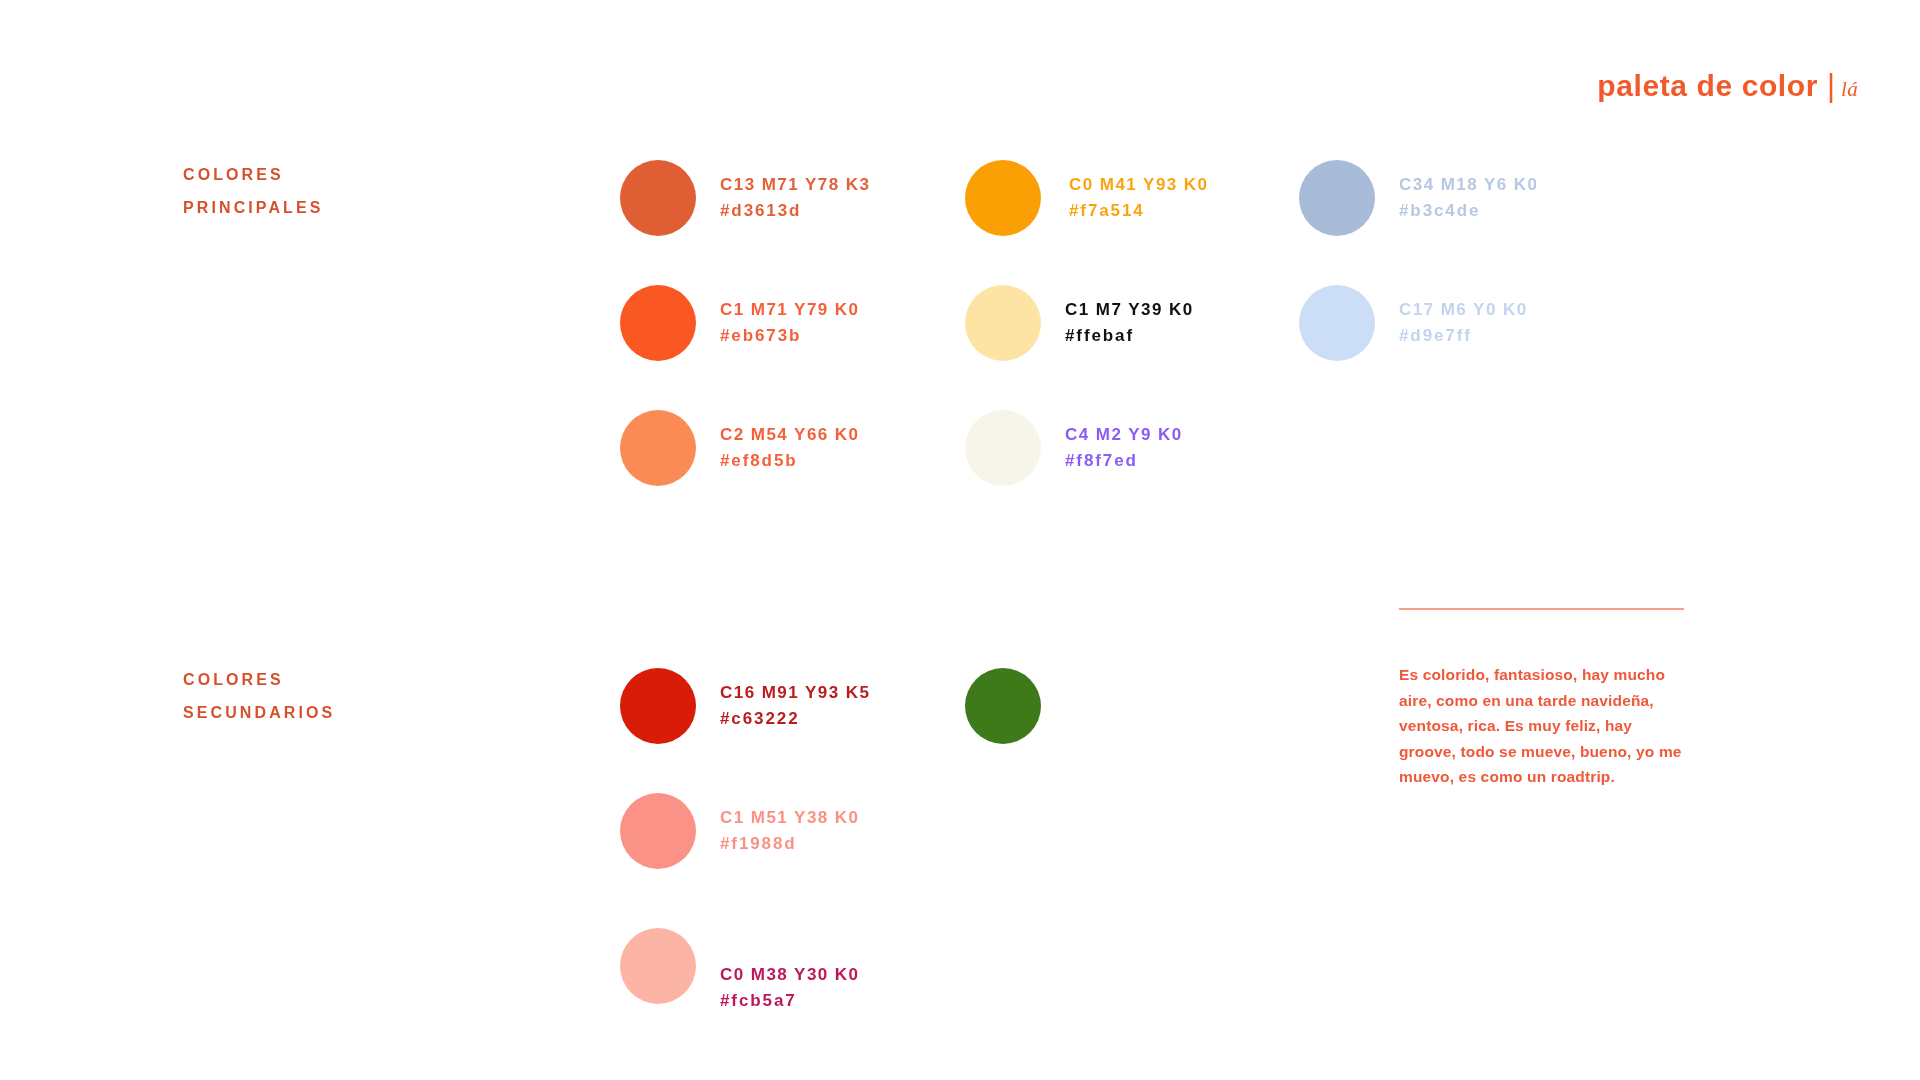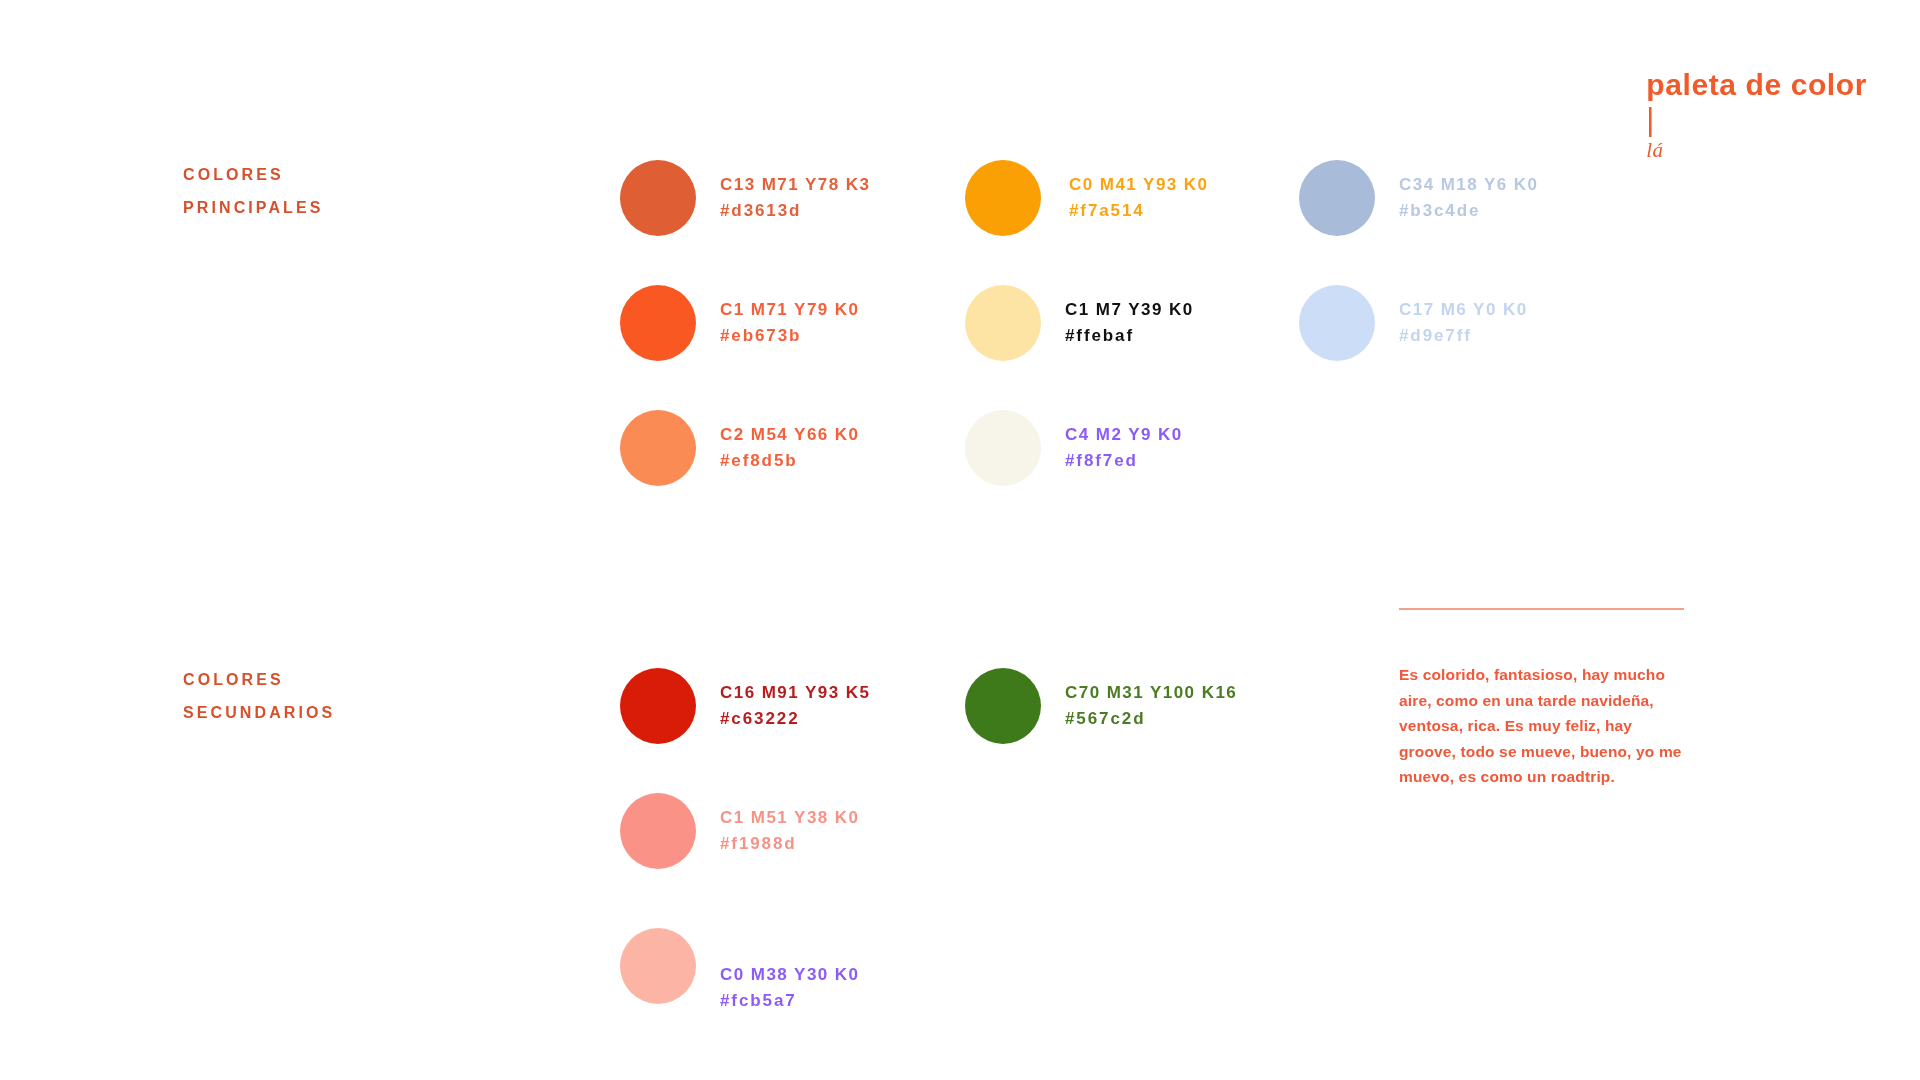--- a/index.html
+++ b/index.html
@@ -16,21 +16,20 @@
   }
 
   
   #header {
     position: absolute;
     top: 68px;
     right: 62px;
     display: flex;
     align-items: baseline;
     white-space: nowrap;
-    flex-direction: column;
   }
   #header .title-main {
     font-size: 30px;
     font-weight: 700;
     color: #f15a29;
     letter-spacing: 0.6px;
   }
   #header .title-bar {
     font-size: 31px;
     font-weight: 400;
@@ -184,30 +183,26 @@
     </div>
     <div class="swatch" style="left: 620px; top: 793px;">
       <div class="dot" style="background: rgb(251, 146, 136);"></div>
       <div class="labels" style="color: rgb(249, 146, 134);">
         <span class="cmyk">C1 M51 Y38 K0</span>
         <span class="hex">#f1988d</span>
       </div>
     </div>
     <div class="swatch" style="left: 620px; top: 918px;">
       <div class="dot" style="background: rgb(252, 180, 165);"></div>
-      <div class="labels" style="color: #8b5cf6; margin-top: 44px;">
+      <div class="labels" style="color: #be185d; margin-top: 44px;">
         <span class="cmyk">C0 M38 Y30 K0</span>
         <span class="hex">#fcb5a7</span>
       </div>
     </div>
     <div class="swatch" style="left: 965px; top: 668px;">
       <div class="dot" style="background: rgb(63, 122, 26);"></div>
-      <div class="labels" style="color: rgb(74, 124, 34);">
-        <span class="cmyk">C70 M31 Y100 K16</span>
-        <span class="hex">#567c2d</span>
-      </div>
     </div>
   </div>
 
 <div id="desc-block">
   <div id="desc-rule" style="background: rgb(244, 160, 138);"></div>
   <div id="desc-text" style="color: rgb(240, 88, 58);">Es colorido, fantasioso, hay mucho aire, como en una tarde navideña, ventosa, rica. Es muy feliz, hay groove, todo se mueve, bueno, yo me muevo, es como un roadtrip.</div>
 </div>
 
 </body></html>

